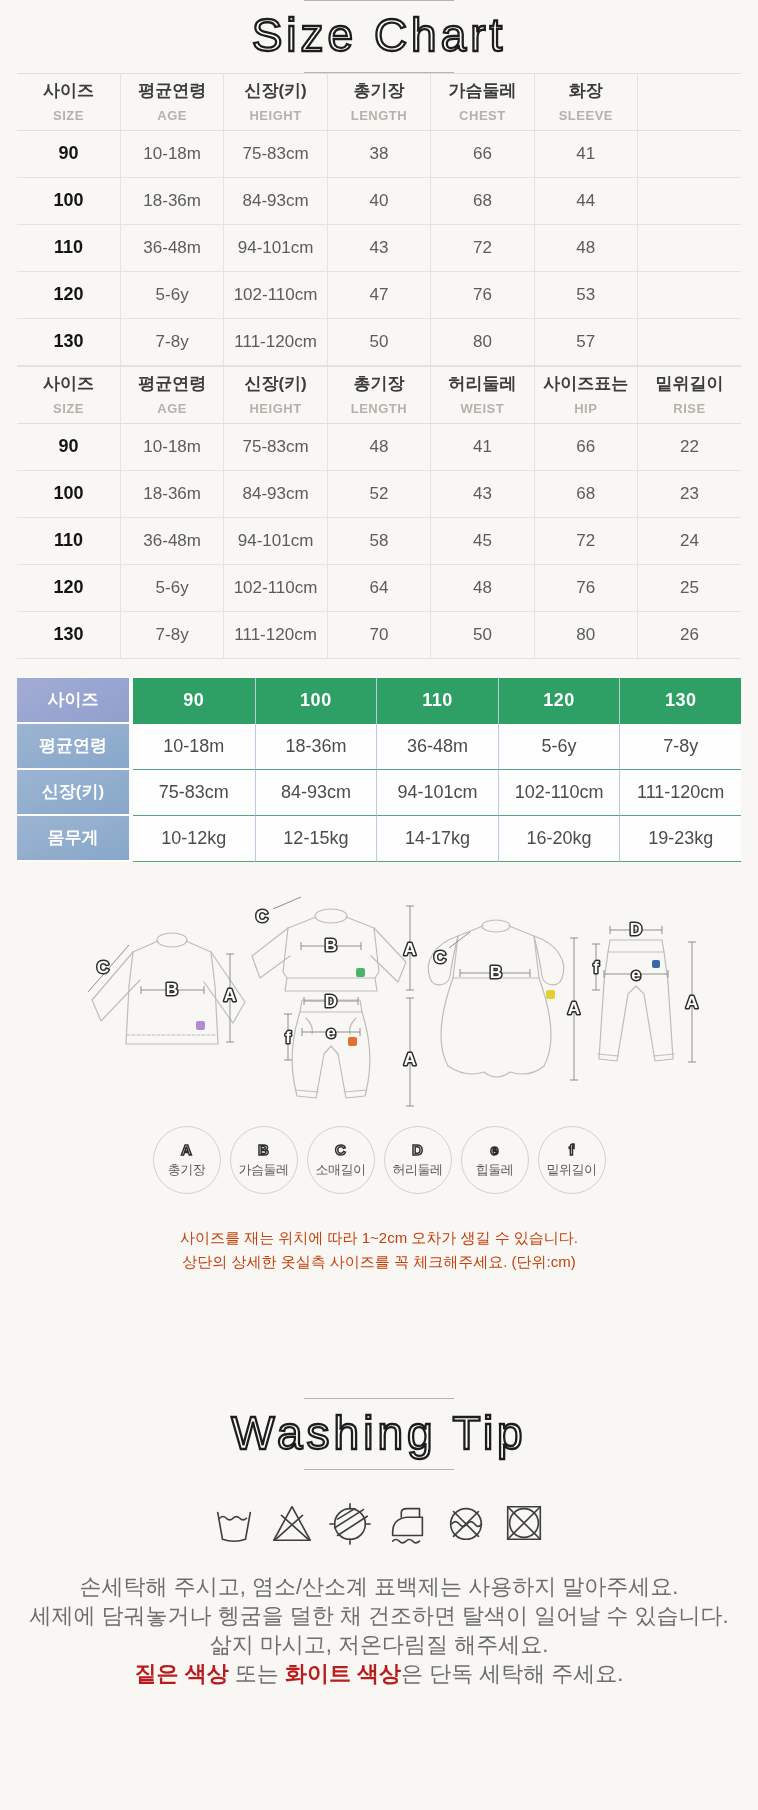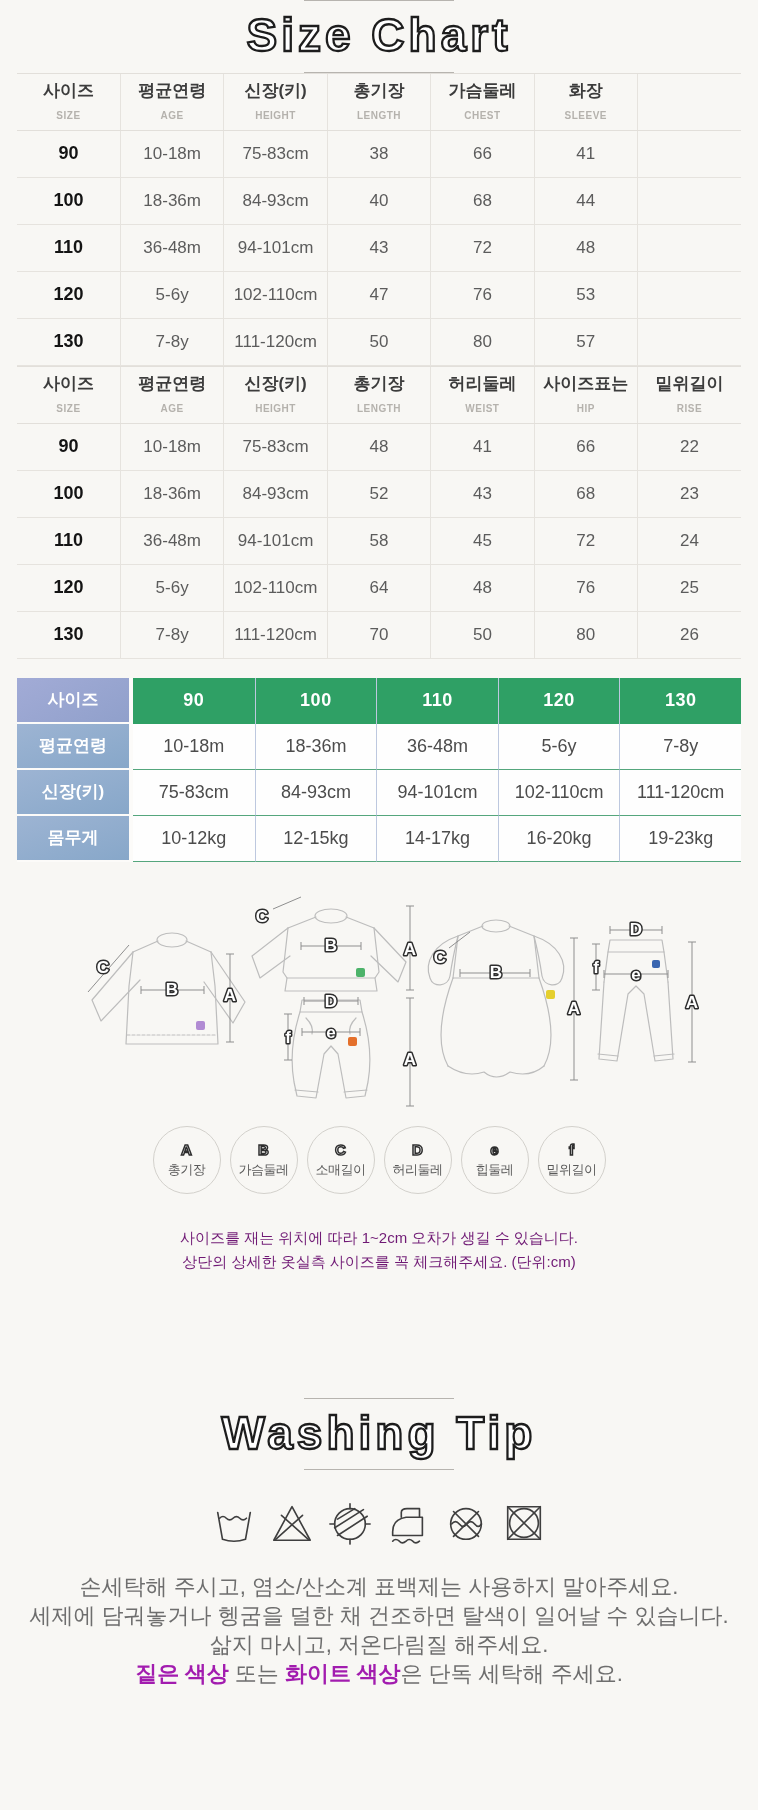--- a/index.html
+++ b/index.html
@@ -5,33 +5,33 @@
   html,body{margin:0;padding:0;}
   body{
     width:758px;height:1810px;overflow:hidden;
     background:#f8f7f4;
     font-family:"Liberation Sans","DejaVu Sans",sans-serif;
     color:#444;
   }
   .rule{width:150px;height:1px;background:#b7b4af;margin:0 auto;}
   .bubble-title{
     text-align:center;
-    font-size:46px;font-weight:700;letter-spacing:4px;
+    font-size:46px;font-weight:400;letter-spacing:4px;
     color:#fff;-webkit-text-stroke:2.3px #1d1d1d;
     margin:9px 0 11px 0;line-height:1.1;
   }
   
   table.meas{width:724px;margin:0 auto;border-collapse:collapse;table-layout:fixed;}
   table.meas th,table.meas td{border:0;padding:0;text-align:center;vertical-align:middle;}
   table.meas thead th{border-top:1px solid #e2dfda;border-bottom:1px solid #e2dfda;height:56px;}
   table.meas thead th + th, table.meas tbody td + td{border-left:1px solid #e6e3de;}
   table.meas tbody td{height:46px;border-bottom:1px solid #e6e3de;font-size:17px;color:#5c5c5c;}
   table.meas tbody td:first-child{font-weight:bold;color:#141414;font-size:18px;}
   .hk{display:block;font-size:17px;color:#3c3c3c;line-height:20px;}
-  .he{display:block;font-size:10px;color:#b5b2ad;letter-spacing:.5px;line-height:14px;margin-top:8px;}
+  .he{display:block;font-size:13px;color:#b5b2ad;letter-spacing:.5px;line-height:14px;margin-top:8px;}
   .mt1{margin-top:32px;} .mt2{margin-top:16px;}
   
   table.summary{width:724px;margin:19px auto 0 auto;border-collapse:separate;border-spacing:0;table-layout:fixed;}
   table.summary td,table.summary th{height:44px;text-align:center;vertical-align:middle;padding:0;}
   .sum-corner{background:linear-gradient(150deg,#a2abd6,#90a0cb);color:#fff;font-weight:bold;font-size:17px;
     border-right:4px solid #fcfbf9;border-bottom:2px solid #fcfbf9;}
   .sum-size{background:#2fa065;color:#fff;font-weight:bold;font-size:18px;letter-spacing:.5px;}
   .sum-size + .sum-size{border-left:1px solid #bdc8df;}
   .sum-label{background:linear-gradient(160deg,#9db4d3,#87a7c9);color:#fff;font-weight:bold;font-size:17px;
     border-right:4px solid #fcfbf9;border-bottom:2px solid #fcfbf9;}
@@ -43,27 +43,27 @@
   .mline{stroke:#8f8f8f;fill:none;stroke-width:1;}
   .blt{font-weight:bold;font-size:17px;fill:#fff;stroke:#2d2d2d;stroke-width:3px;paint-order:stroke;
        text-anchor:middle;stroke-linejoin:round;}
   
   .legend{display:flex;justify-content:center;gap:9px;margin-top:8px;}
   .legend-item{width:66px;height:66px;border:1px solid #d3d1cc;border-radius:50%;
     display:flex;flex-direction:column;align-items:center;justify-content:center;}
   .legend-letter{font-size:15px;font-weight:800;color:#fff;-webkit-text-stroke:1.5px #2d2d2d;line-height:17px;}
   .legend-label{font-size:13px;color:#5a5a5a;margin-top:3px;letter-spacing:-0.5px;}
   
-  .notes{margin-top:32px;text-align:center;font-size:15px;line-height:24px;color:#701a75;}
+  .notes{margin-top:32px;text-align:center;font-size:15px;line-height:24px;color:#c2410c;}
   .wash-header{margin-top:124px;}
   .icons-row{display:flex;justify-content:center;gap:12px;margin-top:30px;}
   .wicon{display:block;}
   .wicon path,.wicon circle,.wicon rect,.wicon ellipse,.wicon line{stroke:#3f3f3f;fill:none;stroke-width:1.7;stroke-linecap:round;stroke-linejoin:round;}
   .wash-notes{margin-top:26px;text-align:center;font-size:22px;line-height:29px;color:#6e6e6e;}
-  .wash-notes b{color:#a21caf;font-weight:700;font-family:Liberation Serif, serif;}
+  .wash-notes b{color:#b91c1c;font-weight:700;}
 </style>
 </head>
 <body>
 
 <div>
   <div class="rule"></div>
   <div class="bubble-title">Size Chart</div>
   <div class="rule"></div>
 </div>
 

